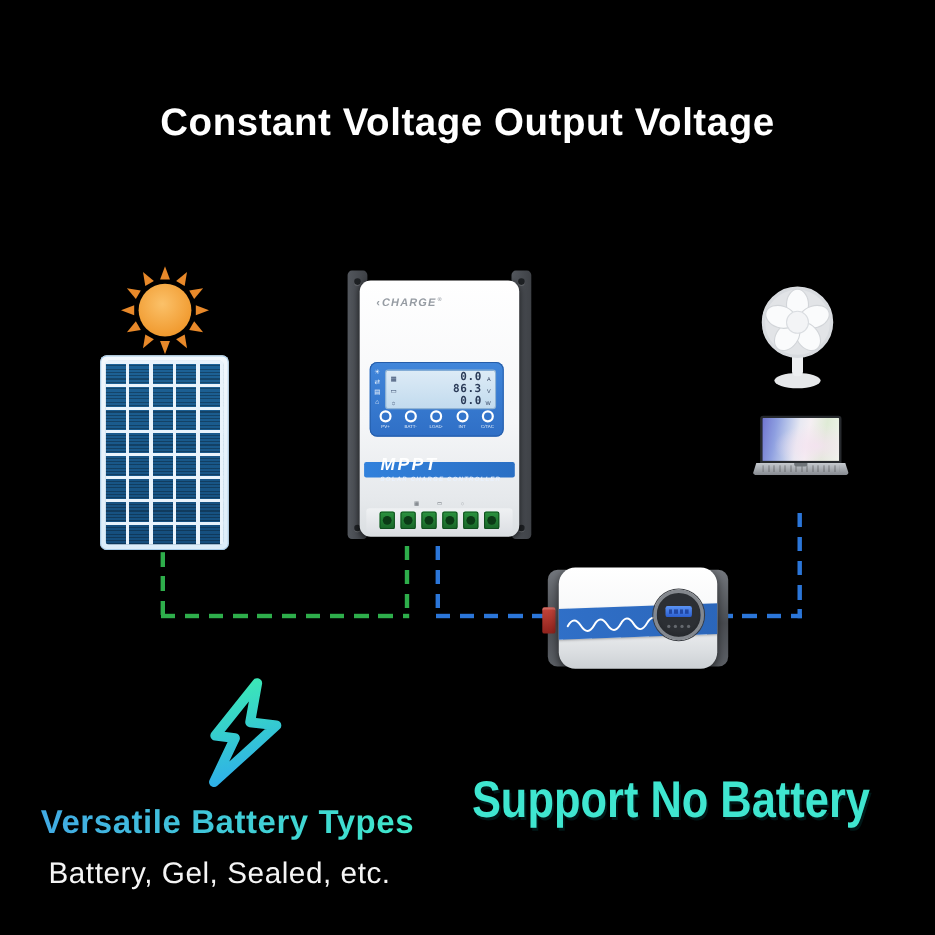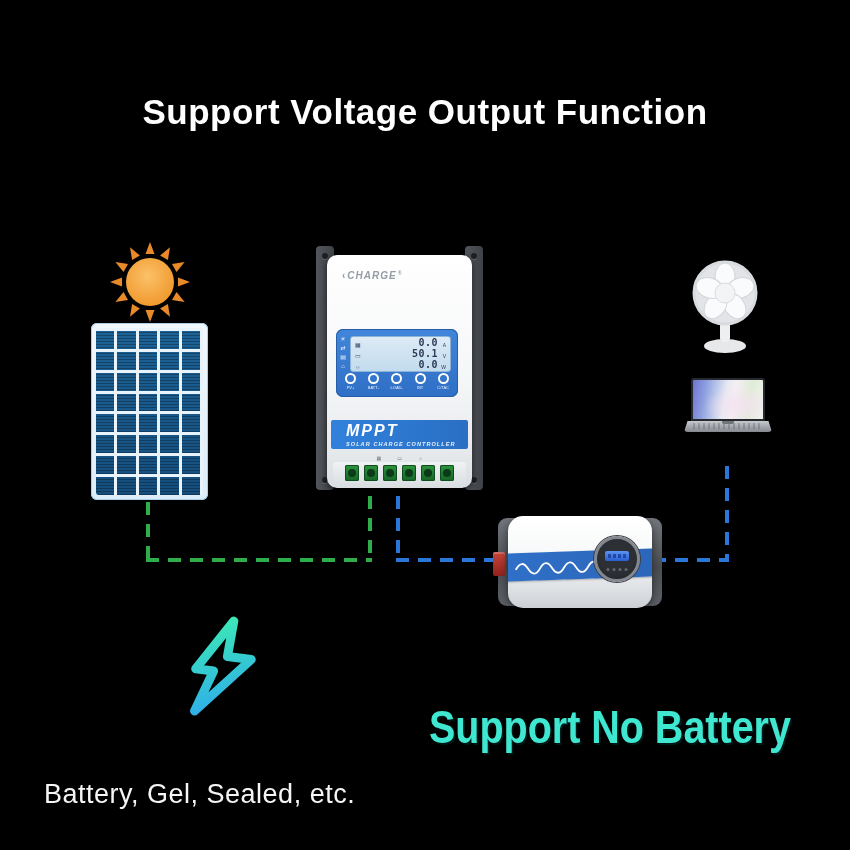--- a/index.html
+++ b/index.html
@@ -83,21 +83,21 @@
   }
   .lcd-row .unit{font-size:5px;color:#2b3b58;width:8px;text-align:right;}
   .ctrl-buttons{
     position:absolute;left:9px;right:9px;bottom:4px;height:20px;
     display:flex;justify-content:space-between;
   }
   .btn-group{display:flex;flex-direction:column;align-items:center;gap:1px;}
   .btn-circle{width:11px;height:11px;border-radius:50%;border:2px solid #fff;box-sizing:border-box;}
   .btn-label{font-size:4px;color:#e8f1fb;letter-spacing:0;white-space:nowrap;}
   .mppt-banner{
-    position:absolute;left:4px;right:4px;top:165px;height:29px;border-radius:2px;
+    position:absolute;left:4px;right:4px;top:165px;height:14px;border-radius:2px;
     background:linear-gradient(90deg,#3181dc,#2a6fc4);
     display:flex;flex-direction:column;justify-content:center;padding-left:15px;box-sizing:border-box;
   }
   .banner-title{font-size:16px;font-weight:900;font-style:italic;color:#fff;letter-spacing:2px;line-height:1;}
   .banner-subtitle{font-size:5.5px;font-weight:700;color:#eaf2fd;letter-spacing:1.1px;margin-top:2px;font-style:italic;}
   .terminal-area{position:absolute;left:6px;right:6px;bottom:3px;height:30px;}
   .terminal-marks{display:flex;justify-content:center;gap:16px;height:7px;align-items:center;}
   .terminal-marks span{font-size:5px;color:#6a7077;line-height:1;}
   .terminal-strip{
     height:22px;border-radius:3px;background:linear-gradient(#eff1f3,#dde0e4);
@@ -194,21 +194,21 @@
     position:absolute;left:429px;top:699px;font-size:47px;font-weight:700;color:#3fe6d0;
     white-space:nowrap;transform:scaleX(.84);transform-origin:left top;letter-spacing:0;
     text-shadow:2px 2px 0 rgba(0,70,70,.35);
   }
 </style>
 </head>
 <body>
 
 <div class="canvas">
 
-  <div class="page-title">Support Voltage Output Function</div>
+  <div class="page-title">Constant Voltage Output Voltage</div>
 
   <svg class="sun" width="84" height="84" viewBox="0 0 84 84">
     <defs>
       <radialGradient id="sung" cx="45%" cy="38%" r="70%">
         <stop offset="0%" stop-color="#fbc169"></stop>
         <stop offset="100%" stop-color="#ef9426"></stop>
       </radialGradient>
       <polygon id="ray" points="42,2 37.5,14 46.5,14" fill="#e8892a"></polygon>
     </defs>
     <use href="#ray"></use>
@@ -261,21 +261,21 @@
           <span>⌂</span>
         </div>
         <div class="lcd-screen">
           <div class="lcd-row">
             <span class="ic">▦</span>
             <span class="val">0.0</span>
             <span class="unit">A</span>
           </div>
           <div class="lcd-row">
             <span class="ic">▭</span>
-            <span class="val">50.1</span>
+            <span class="val">86.3</span>
             <span class="unit">V</span>
           </div>
           <div class="lcd-row">
             <span class="ic">☼</span>
             <span class="val">0.0</span>
             <span class="unit">W</span>
           </div>
         </div>
         <div class="ctrl-buttons">
           <div class="btn-group">
@@ -367,16 +367,17 @@
   <svg class="bolt" width="100" height="112" viewBox="0 0 100 112">
     <defs>
       <linearGradient id="boltg" x1="0" y1="0" x2="0.25" y2="1">
         <stop offset="0%" stop-color="#3dedb2"></stop>
         <stop offset="100%" stop-color="#2fb0e8"></stop>
       </linearGradient>
     </defs>
     <polygon points="56,8 24,60 42,60 28,102 78,44 54,44" fill="none" stroke="url(#boltg)" stroke-width="9" stroke-linejoin="round"></polygon>
   </svg>
 
+  <div class="battery-types-title">Versatile Battery Types</div>
   <div class="battery-types-sub">Battery, Gel, Sealed, etc.</div>
   <div class="no-battery">Support No Battery</div>
 
 </div>
 
 </body></html>

